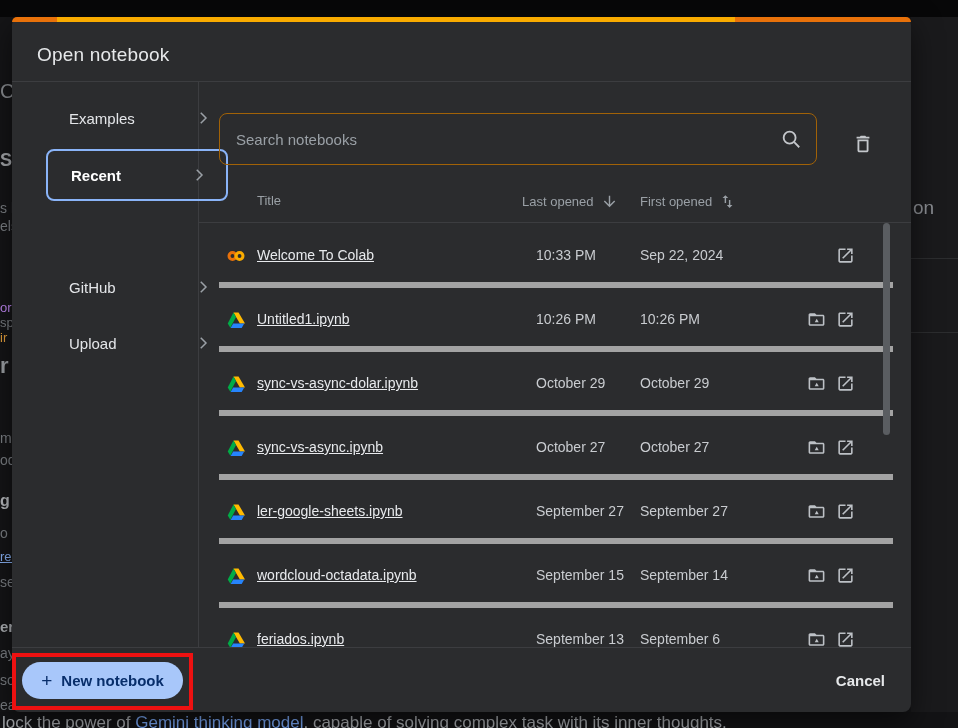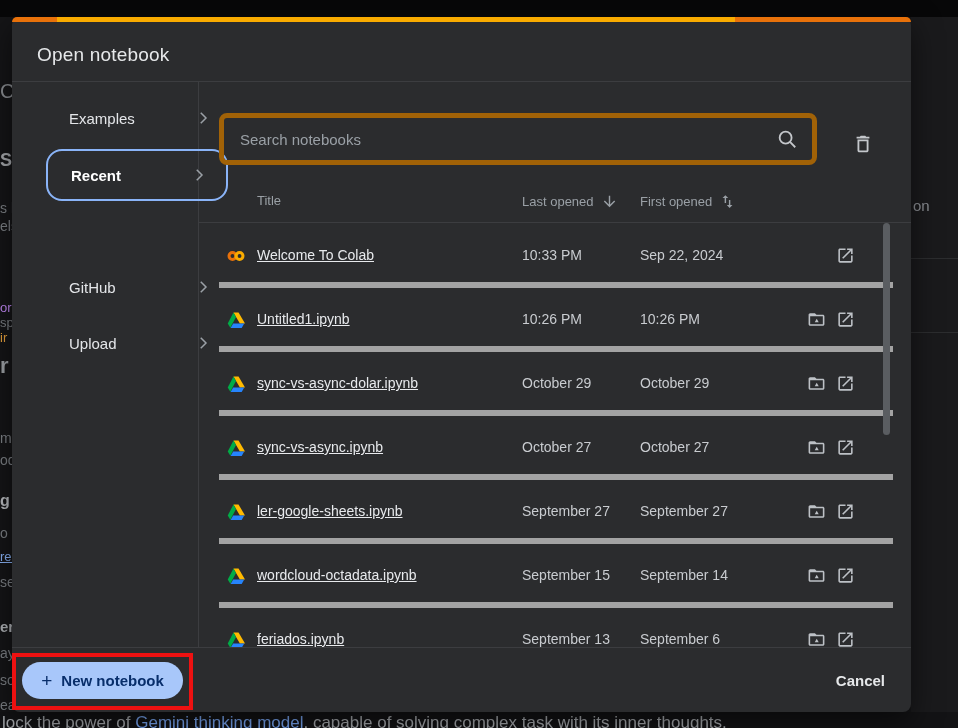--- a/index.html
+++ b/index.html
@@ -19,38 +19,38 @@
           border-radius:8px;box-shadow:0 10px 30px rgba(0,0,0,.55);}
   .loadbar{position:absolute;left:0;top:0;width:899px;height:5px;border-radius:8px 8px 0 0;overflow:hidden;}
   .loadbar .seg{position:absolute;top:0;height:5px;}
   .dlg-title{position:absolute;left:25px;top:27px;font-size:19px;letter-spacing:.2px;color:#e6e8ea;}
   .hdiv{position:absolute;left:0;width:899px;height:1px;background:#3c3d40;}
   .vdiv{position:absolute;left:186px;top:64px;width:1px;height:566px;background:#3c3d40;}
   
   .side-item{position:absolute;left:0;width:186px;height:56px;display:flex;align-items:center;cursor:pointer;margin-left:32px;}
   .side-item .lbl{margin-left:25px;font-size:15px;color:#e4e6e9;}
   .side-item svg{position:absolute;right:18px;width:18px;height:18px;color:#9aa0a6;}
-  .side-item.selected{left:2px;width:182px;height:52px;border:2px solid #8ab4f8;border-radius:16px;box-sizing:border-box;}
+  .side-item.selected{left:2px;width:182px;height:52px;border:2px solid #8ab4f8;border-radius:8px;box-sizing:border-box;}
   .side-item.selected .lbl{margin-left:23px;font-weight:bold;color:#fff;}
   
-  .searchbox{position:absolute;left:207px;top:96px;width:598px;height:52px;border:5px solid #a16207;
+  .searchbox{position:absolute;left:207px;top:96px;width:598px;height:52px;border:1px solid #a16207;
              border-radius:8px;box-sizing:border-box;display:flex;align-items:center;}
   .searchbox input{flex:1;background:transparent;border:none;outline:none;color:#e8eaed;
                    font-size:15px;padding:0 0 0 16px;font-family:inherit;}
   .searchbox input::placeholder{color:#9aa0a6;}
   .searchbox .mag{width:22px;height:22px;margin-right:14px;color:#c4c7cb;cursor:pointer;flex:none;}
   .trash{position:absolute;left:840px;top:116px;width:22px;height:22px;color:#c4c7cb;cursor:pointer;}
   
   .thead{position:absolute;top:176px;font-size:13px;color:#9aa0a6;display:flex;align-items:center;cursor:pointer;}
   .thead svg{width:17px;height:17px;margin-left:7px;color:#9aa0a6;}
   .rows-clip{position:absolute;left:207px;top:206px;width:674px;height:424px;overflow:hidden;}
   .row{position:absolute;left:0;width:674px;height:64px;border-bottom:6px solid #a3a3a3;box-sizing:border-box;}
   .row .src{position:absolute;left:8px;top:23px;width:18px;height:18px;}
   .row .title{position:absolute;left:38px;top:23px;font-size:14px;color:#e8eaed;text-decoration:underline;cursor:pointer;}
-  .row .c-last{position:absolute;left:303px;top:23px;font-size:14px;color:#c9ccd0;}
+  .row .c-last{position:absolute;left:317px;top:23px;font-size:14px;color:#c9ccd0;}
   .row .c-first{position:absolute;left:421px;top:23px;font-size:14px;color:#c9ccd0;}
   .row .act{position:absolute;top:22px;width:19px;height:19px;color:#bdc1c6;cursor:pointer;}
   .row .act.folder{left:588px;}
   .row .act.ext{left:617px;}
   .scroll-thumb{position:absolute;left:871px;top:206px;width:7px;height:212px;background:#5a5d61;border-radius:4px;cursor:grab;}
   
   .footer-div{position:absolute;left:0;top:630px;width:899px;height:1px;background:#3c3d40;}
   .new-nb{position:absolute;left:10px;top:645px;width:161px;height:37px;background:#a8c7fa;border:none;
           border-radius:19px;display:flex;align-items:center;justify-content:center;gap:9px;cursor:pointer;
           color:#082e6b;font-size:15px;font-weight:bold;font-family:inherit;}
@@ -82,21 +82,21 @@
   <span class="frag" style="top:452px">od</span>
   <span class="frag" style="top:492px;font-size:16px;font-weight:bold;color:#b9bcc0">g</span>
   <span class="frag" style="top:525px">o</span>
   <span class="frag" style="top:549px;font-size:13px;color:#8ab4f8;text-decoration:underline">res</span>
   <span class="frag" style="top:574px">se</span>
   <span class="frag" style="top:618px;font-size:15px;font-weight:bold;color:#b0b3b7">er</span>
   <span class="frag" style="top:645px">ay</span>
   <span class="frag" style="top:672px">so</span>
   <span class="frag" style="top:697px">ea</span>
 
-  <span class="frag" style="left:913px;top:197px;font-size:15px;color:#8b8e93">on</span>
+  <span class="frag" style="left:913px;top:197px;font-size:19px;color:#8b8e93">on</span>
   <div class="bg-line" style="left:911px;top:258px;width:47px"></div>
   <div class="bg-line" style="left:911px;top:332px;width:47px"></div>
 
   <div class="bottom-text"><span>lock the power of </span><span class="lnk">Gemini thinking model</span><span>, capable of solving complex task with its inner thoughts.</span></div>
 
   <div class="dialog">
 
     <div class="loadbar">
       <div class="seg" style="left:0;width:45px;background:#e8710a"></div>
       <div class="seg" style="left:45px;width:678px;background:#f9ab00"></div>

